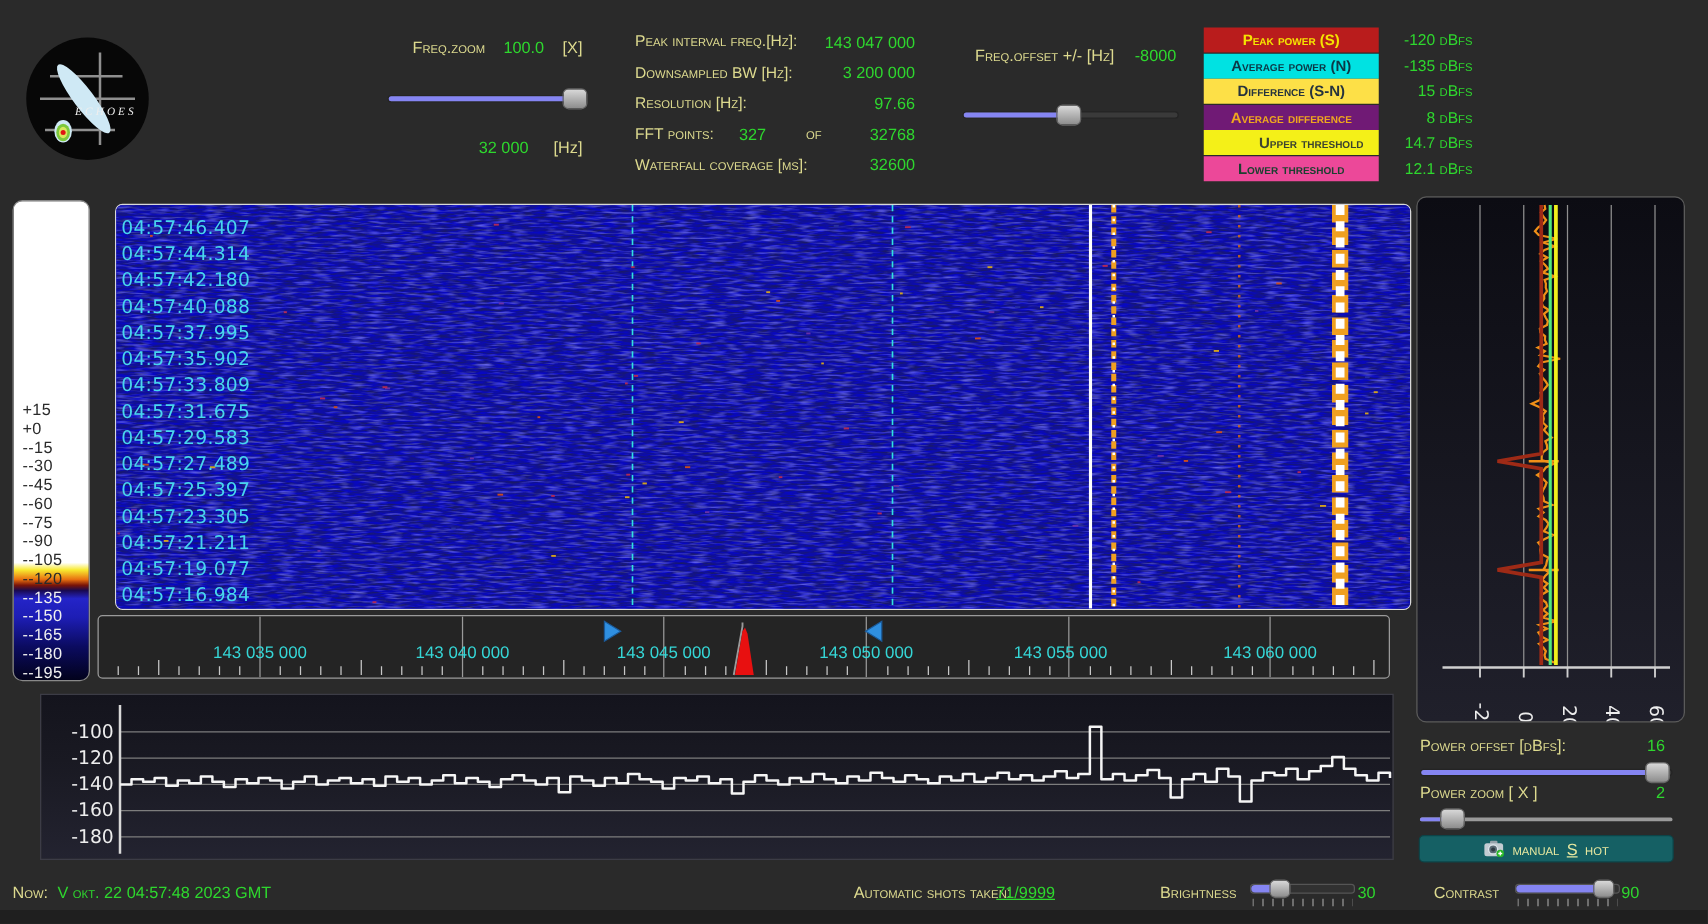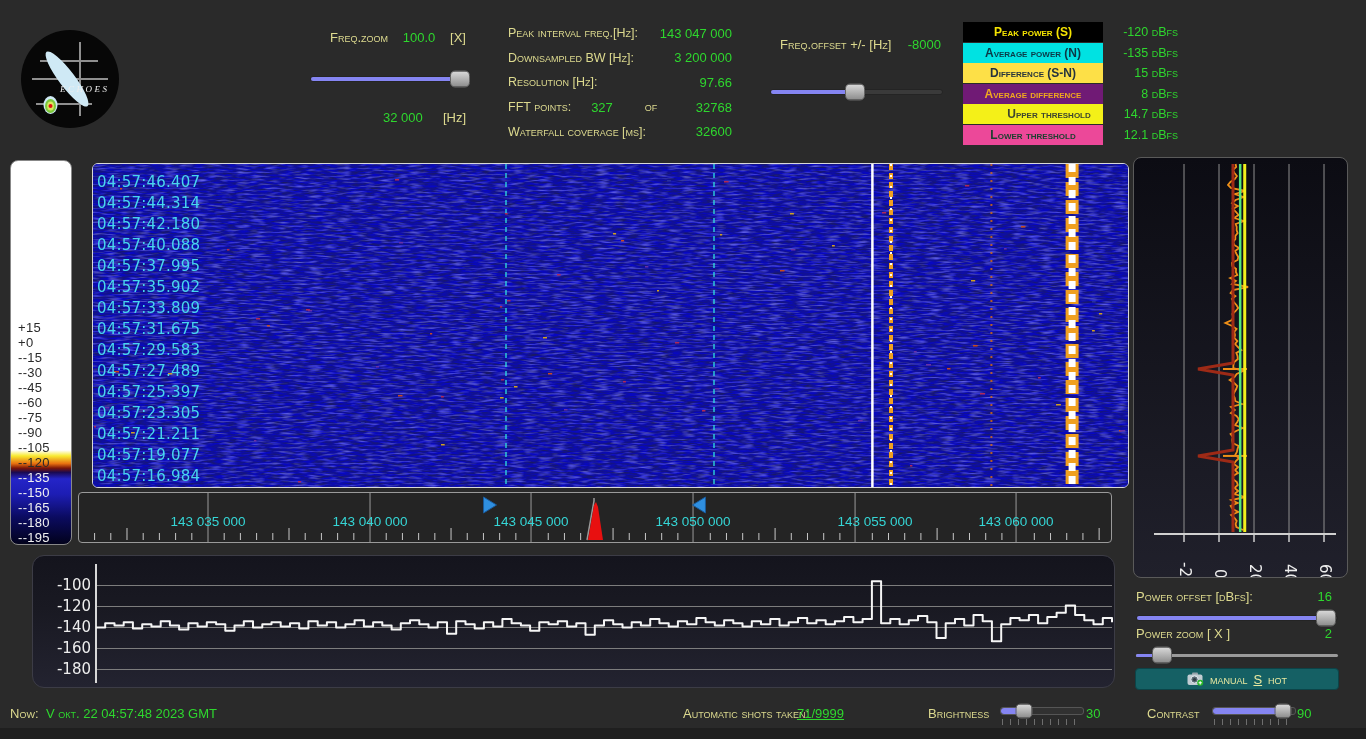--- a/index.html
+++ b/index.html
@@ -52,21 +52,21 @@
   #wf-ts .ts { height:21px; line-height:21px; font-family:"DejaVu Sans",sans-serif;
      font-size:15px; color:#48d6ee; letter-spacing:0.2px; }
 
   
   #ruler { background:#242424; border:1px solid #9a9a9a; border-radius:4px; overflow:hidden; }
   .freqlab { position:absolute; top:21px; width:110px; text-align:center;
      color:#35d6d6; font-size:13.5px; }
 
   
   #graph { background:linear-gradient(180deg,#14141d 0%,#191922 40%,#232330 100%);
-     border:1px solid #3c3c46; border-radius:12px; overflow:hidden; }
+     border:1px solid #3c3c46; border-radius:0; overflow:hidden; }
   .gylab { position:absolute; left:2px; width:56px; text-align:right;
      font-family:"DejaVu Sans",sans-serif; font-size:15px; color:#ededed; }
 
   
   #rightpanel { background:linear-gradient(180deg,#0c0c13,#20202b);
      border:1px solid #5a5a5a; border-radius:8px; overflow:hidden; }
   .rxlab { position:absolute; top:390px; width:20px; height:52px;
      display:flex; justify-content:center;
      writing-mode:vertical-rl; font-family:"DejaVu Sans",sans-serif;
      font-size:15px; color:#ededed; }
@@ -147,21 +147,21 @@
   <span class="val">-8000</span>
 </div>
 <div class="slider" style="left:770px;top:84px;width:173px;">
   <div class="track">
       <div class="fill" style="width:49%"></div>
     </div>
   <div class="knob" style="left:49%"></div>
 </div>
 
 <div class="abs" style="left:963px;top:22px;">
-  <button class="legbtn" style="background: #000000; color: rgb(245, 228, 0);">Peak power (S)</button>
+  <button class="legbtn" style="background: #b91c1c; color: rgb(245, 228, 0);">Peak power (S)</button>
   <button class="legbtn" style="background: rgb(0, 226, 226); color: rgb(11, 56, 70);">Average power (N)</button>
   <button class="legbtn" style="background: #fde047; color: rgb(38, 51, 61);">Difference (S-N)</button>
   <button class="legbtn" style="background: #701a75; color: rgb(240, 168, 30);">Average difference</button>
   <button class="legbtn" style="background: rgb(244, 240, 24); color: rgb(60, 68, 48); padding-left: 32px;">Upper threshold</button>
   <button class="legbtn" style="background: #ec4899; color: rgb(28, 64, 48);">Lower threshold</button>
 </div>
 <div class="abs" style="left:1108px;top:22px;width:70px;">
   <div class="legval val">-120 dBfs</div>
   <div class="legval val">-135 dBfs</div>
   <div class="legval val">15 dBfs</div>
@@ -371,21 +371,21 @@
       <polygon points="404.54400000000004,4 404.54400000000004,20 417.54400000000004,12" fill="#2f8fe0" stroke="#1a5a9a"></polygon>
       <polygon points="626.424,4 626.424,20 613.424,12" fill="#2f8fe0" stroke="#1a5a9a"></polygon>
       <polyline points="508,47 515,8 515,5" fill="none" stroke="#9a9a9a" stroke-width="1.5"></polyline>
       <path d="M 509 47 L 515 12 L 517 9 L 519 14 L 524 47 Z" fill="#e81010"></path>
     </svg>
   <div id="ruler-labels">
       <div class="freqlab" style="left: 74px;">143 035 000</div>
       <div class="freqlab" style="left: 236.024px;">143 040 000</div>
       <div class="freqlab" style="left: 397.016px;">143 045 000</div>
       <div class="freqlab" style="left: 559.04px;">143 050 000</div>
-      <div class="freqlab" style="left: 741px;">143 055 000</div>
+      <div class="freqlab" style="left: 697px; text-align: right;">143 055 000</div>
       <div class="freqlab" style="left: 882.056px;">143 060 000</div>
     </div>
 </div>
 
 <div class="abs" id="graph" style="left:32px;top:555px;width:1083px;height:133px;">
   <svg id="graph-svg" width="1081" height="131" style="position:absolute;left:0;top:0">
       <line x1="63" y1="29.5" x2="1079" y2="29.5" stroke="#7d7d7d" stroke-width="1"></line>
       <line x1="63" y1="50.5" x2="1079" y2="50.5" stroke="#7d7d7d" stroke-width="1"></line>
       <line x1="63" y1="71.5" x2="1079" y2="71.5" stroke="#7d7d7d" stroke-width="1"></line>
       <line x1="63" y1="92.5" x2="1079" y2="92.5" stroke="#7d7d7d" stroke-width="1"></line>

